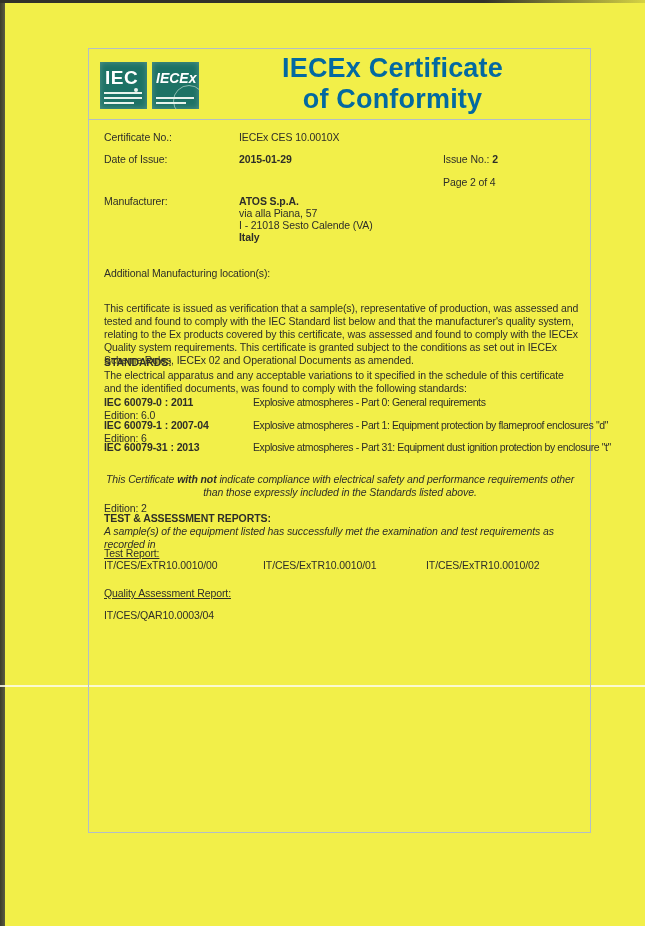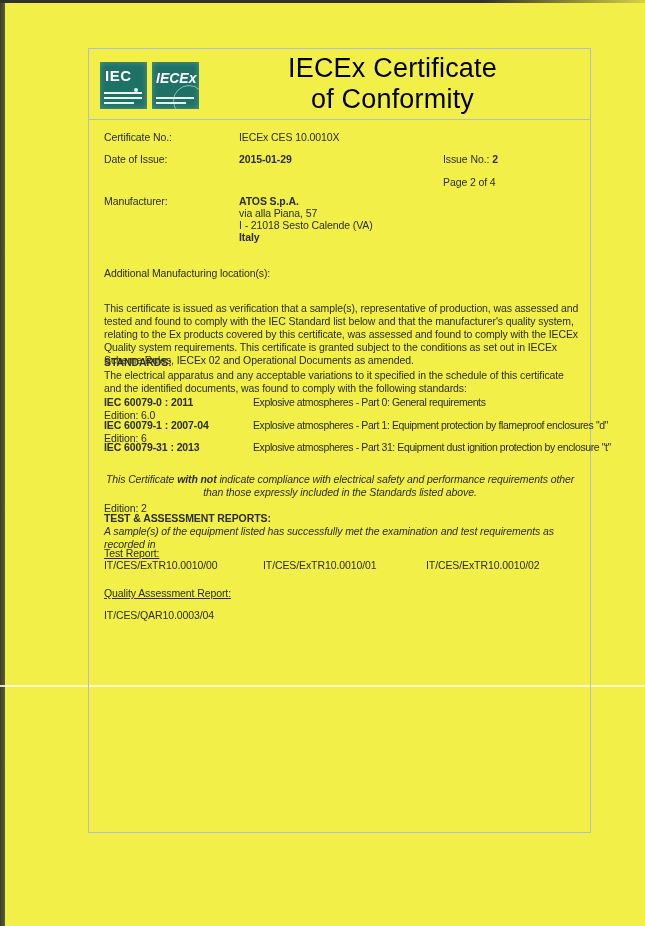--- a/index.html
+++ b/index.html
@@ -16,30 +16,30 @@
   .crease { position:absolute; left:0; top:685px; width:100%; height:2px;
     background:rgba(253,252,232,0.85); }
   .doc-box { position:absolute; left:88px; top:48px; width:501px; height:783px;
     border:1px solid #b3bec6; }
   .header { position:absolute; left:0; top:0; width:100%; height:70px;
     border-bottom:1px solid #b3bec6; display:flex; align-items:center; }
   .logos { display:flex; gap:5px; margin-left:11px; margin-top:2px; }
   .logo { width:47px; height:47px; background:#1d7265; color:#fff;
     position:relative; overflow:hidden; box-shadow:inset 0 0 6px rgba(255,255,255,0.25); }
   .logo-iec-text { position:absolute; top:5px; left:5px; font-weight:bold;
-    font-size:15px; letter-spacing:0.5px; }
+    font-size:19px; letter-spacing:0.5px; }
   .logo-iecex-text { position:absolute; top:8px; left:4px; font-weight:bold;
     font-style:italic; font-size:14px; }
   .logo-line { position:absolute; left:4px; height:2px; background:#e9f3ec; }
   .l1 { top:30px; width:38px; } .l2 { top:35px; width:38px; } .l3 { top:40px; width:30px; }
   .logo-dot { position:absolute; top:26px; left:34px; width:4px; height:4px;
     border-radius:50%; background:#e9f3ec; }
   .logo-globe { position:absolute; right:-6px; bottom:-8px; width:30px; height:30px;
     border:1px solid rgba(230,245,235,0.55); border-radius:50%; }
-  .title-block { flex:1; text-align:center; color:#000000; font-weight:normal;
+  .title-block { flex:1; text-align:center; color:#0369a1; font-weight:bold;
     font-size:27px; line-height:31px; padding-right:4px; letter-spacing:0.2px; }
   .t { position:absolute; font-size:10.5px; line-height:13px; letter-spacing:-0.1px; }
   .b { font-weight:bold; }
   .i { font-style:italic; }
   .cert-label { left:15px; top:82px; }
   .cert-value { left:150px; top:82px; }
   .date-label { left:15px; top:104px; }
   .date-value { left:150px; top:104px; font-weight:bold; }
   .issue-line { left:354px; top:104px; }
   .issue-val { font-weight:bold; margin-left:3px; }

